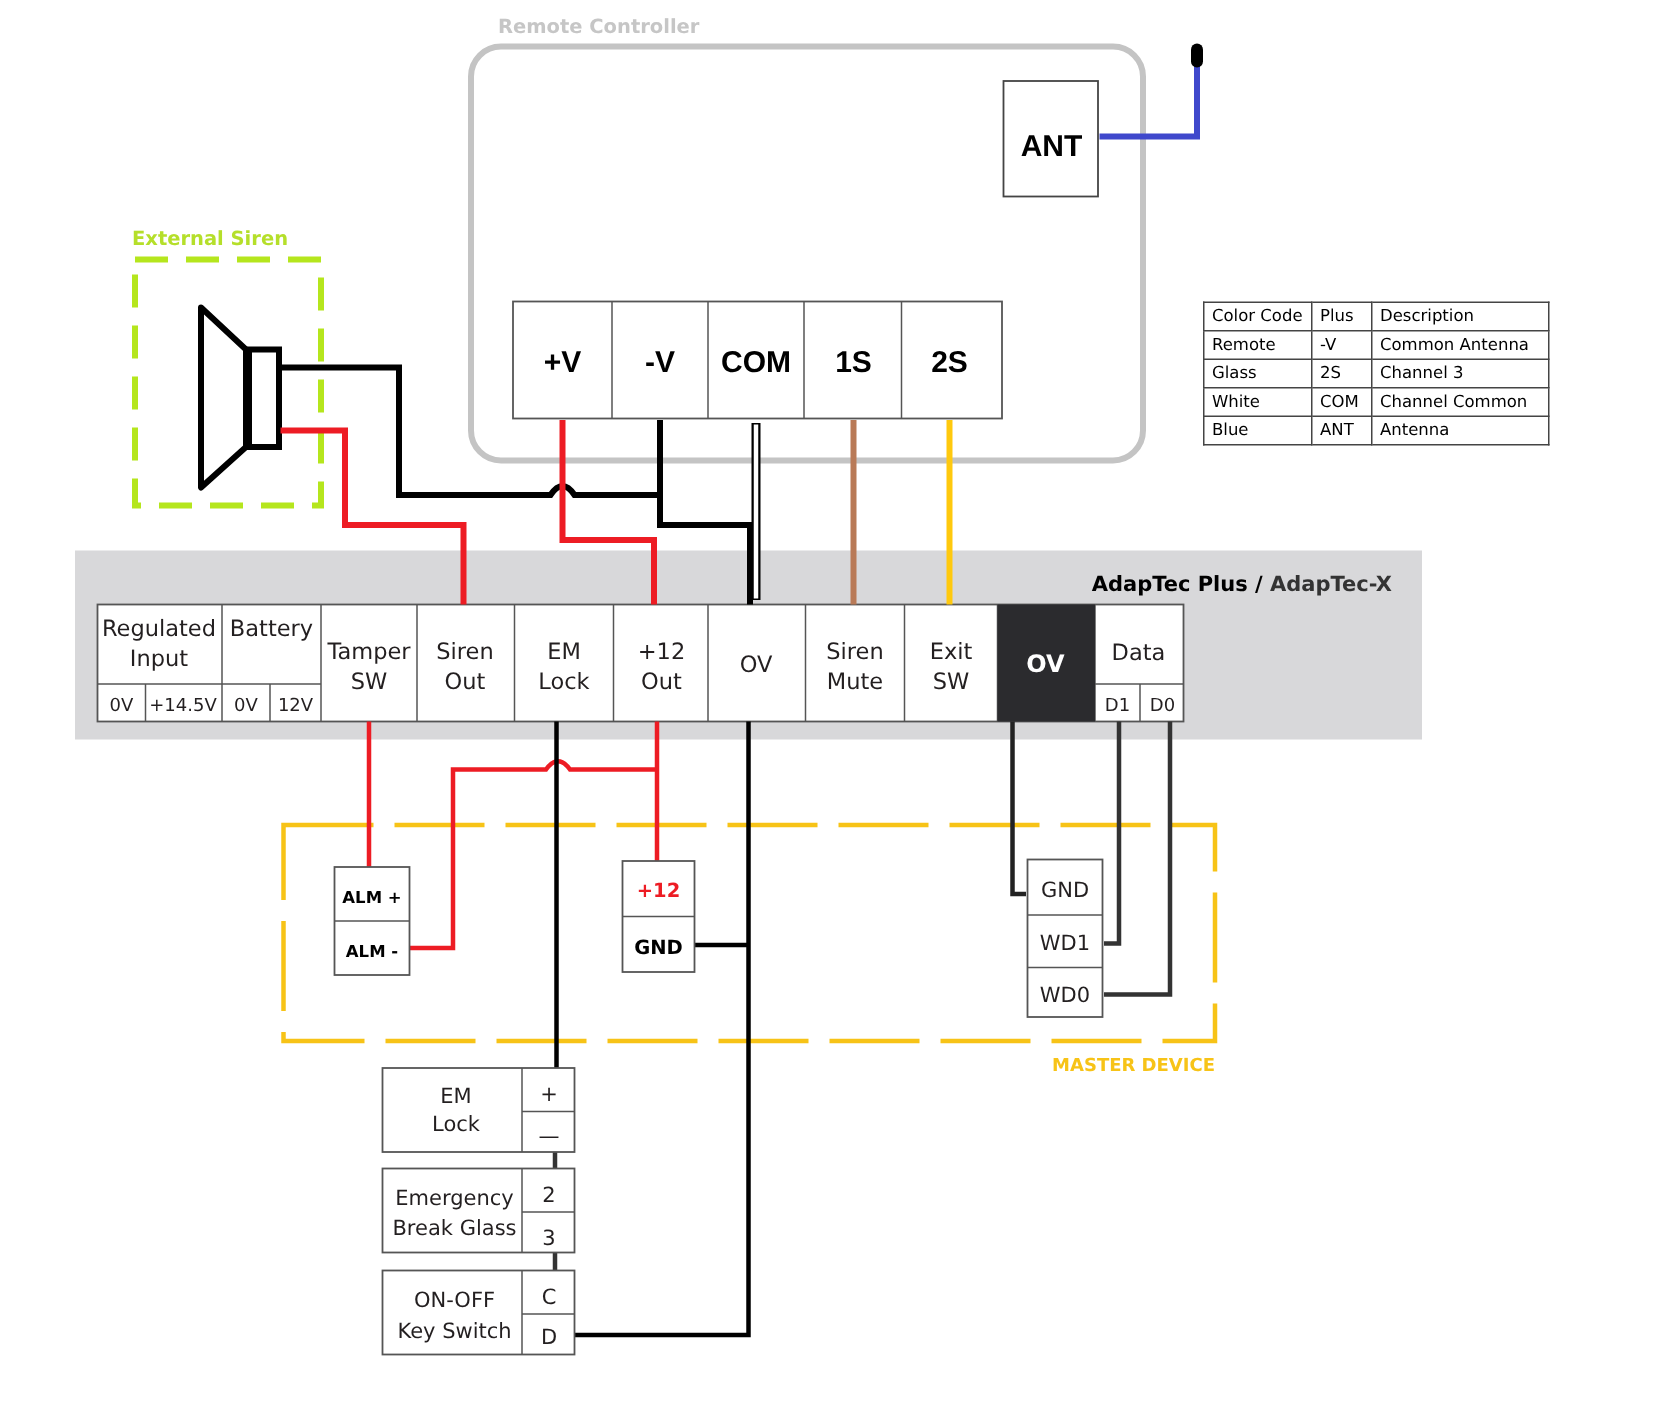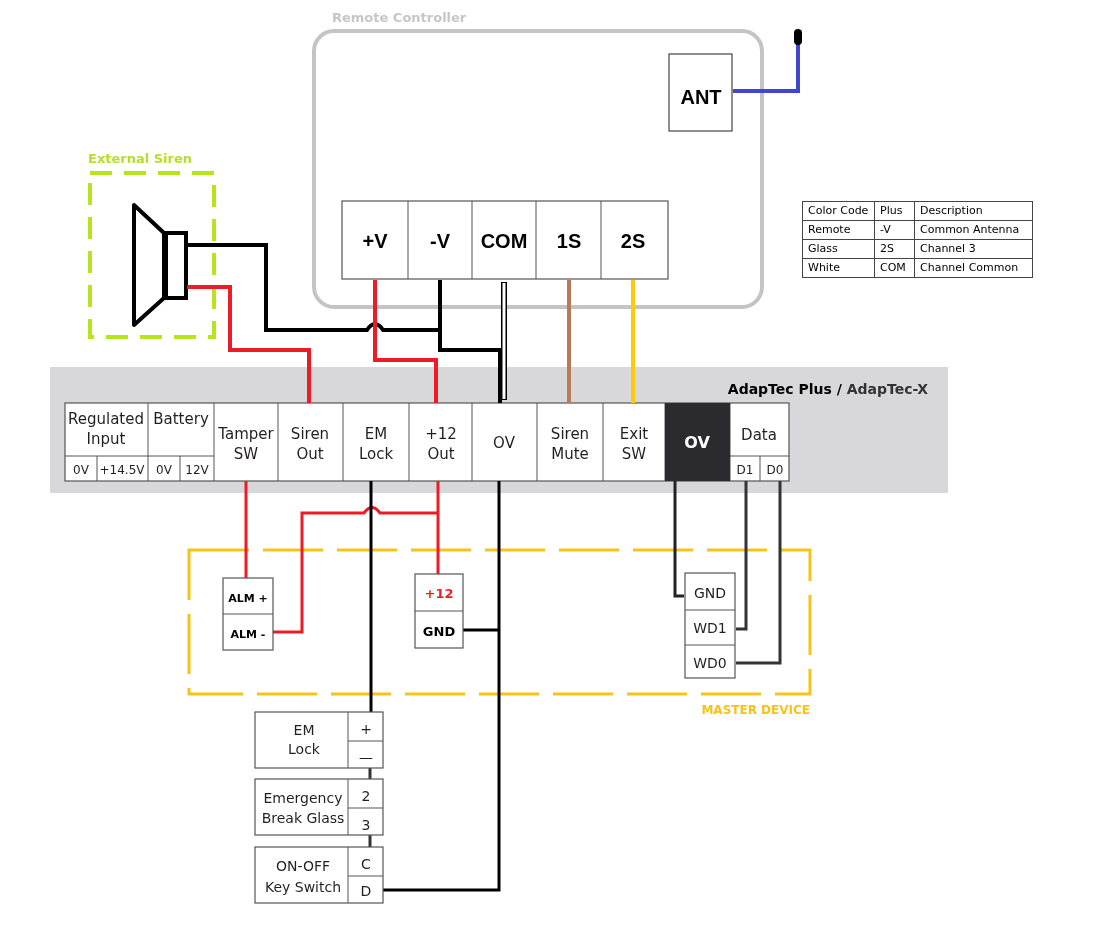--- a/index.html
+++ b/index.html
@@ -235,14 +235,19 @@
     <tr>
       <td>Glass</td>
       <td>2S</td>
       <td>Channel 3</td>
     </tr>
     <tr>
       <td>White</td>
       <td>COM</td>
       <td>Channel Common</td>
     </tr>
+    <tr>
+      <td>Blue</td>
+      <td>ANT</td>
+      <td>Antenna</td>
+    </tr>
   </tbody>
 </table>
 
 </body></html>

